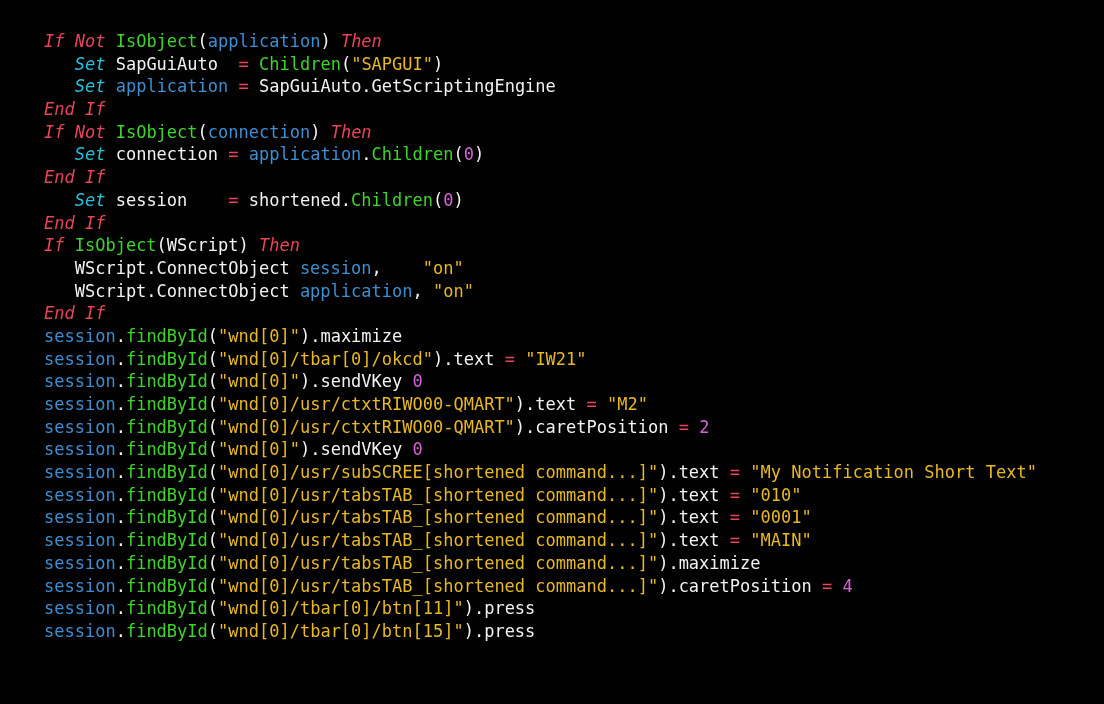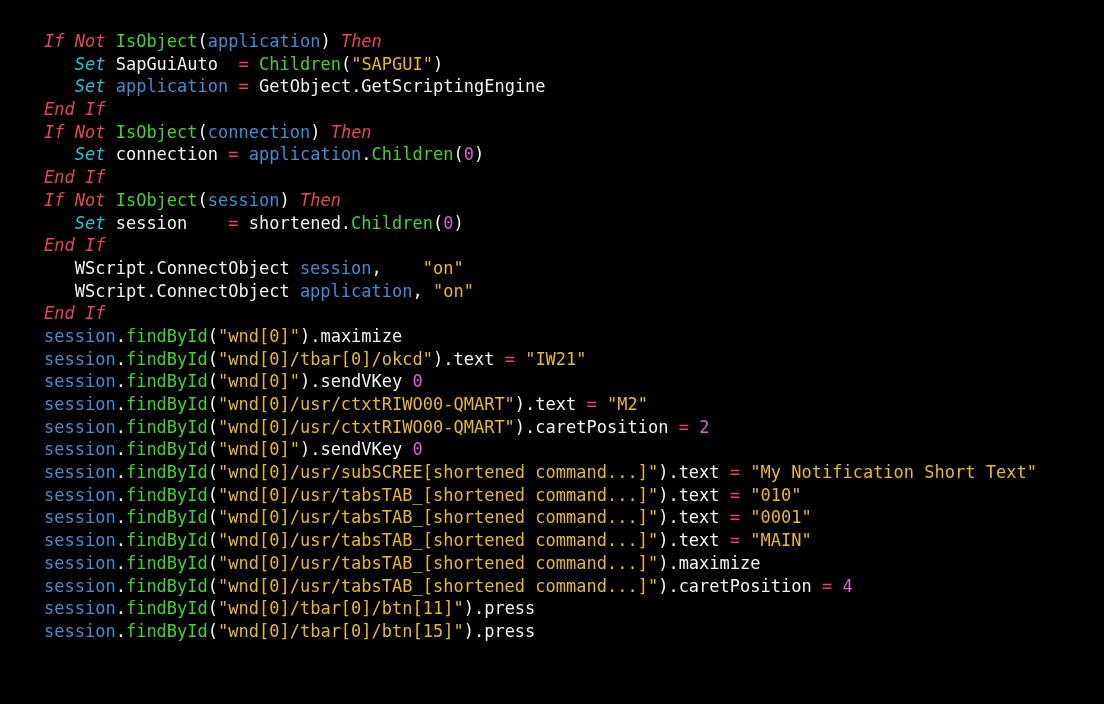--- a/index.html
+++ b/index.html
@@ -38,28 +38,28 @@
   .t-str     { color: #e8b923; }                       
   .t-num     { color: #d664d6; }                       
   .t-op      { color: #e8445a; }                       
 </style>
 </head>
 <body>
 
 <div id="code-editor">
     <div class="code-line"><span class="tok t-kw">If </span><span class="tok t-kw">Not </span><span class="tok t-fn">IsObject</span><span class="tok t-plain">(</span><span class="tok t-var">application</span><span class="tok t-plain">) </span><span class="tok t-kw">Then</span></div>
     <div class="code-line"><span class="tok t-plain">   </span><span class="tok t-set">Set</span><span class="tok t-plain"> SapGuiAuto  </span><span class="tok t-op">=</span><span class="tok t-plain"> </span><span class="tok t-fn">Children</span><span class="tok t-plain">(</span><span class="tok t-str">"SAPGUI"</span><span class="tok t-plain">)</span></div>
-    <div class="code-line"><span class="tok t-plain">   </span><span class="tok t-set">Set</span><span class="tok t-plain"> </span><span class="tok t-var">application</span><span class="tok t-plain"> </span><span class="tok t-op">=</span><span class="tok t-plain"> GetObject.GetScriptingEngine</span></div>
+    <div class="code-line"><span class="tok t-plain">   </span><span class="tok t-set">Set</span><span class="tok t-plain"> </span><span class="tok t-var">application</span><span class="tok t-plain"> </span><span class="tok t-op">=</span><span class="tok t-plain"> SapGuiAuto.GetScriptingEngine</span></div>
     <div class="code-line"><span class="tok t-kw">End If</span></div>
     <div class="code-line"><span class="tok t-kw">If </span><span class="tok t-kw">Not </span><span class="tok t-fn">IsObject</span><span class="tok t-plain">(</span><span class="tok t-var">connection</span><span class="tok t-plain">) </span><span class="tok t-kw">Then</span></div>
     <div class="code-line"><span class="tok t-plain">   </span><span class="tok t-set">Set</span><span class="tok t-plain"> connection </span><span class="tok t-op">=</span><span class="tok t-plain"> </span><span class="tok t-var">application</span><span class="tok t-plain">.</span><span class="tok t-fn">Children</span><span class="tok t-plain">(</span><span class="tok t-num">0</span><span class="tok t-plain">)</span></div>
     <div class="code-line"><span class="tok t-kw">End If</span></div>
-    <div class="code-line"><span class="tok t-kw">If </span><span class="tok t-kw">Not </span><span class="tok t-fn">IsObject</span><span class="tok t-plain">(</span><span class="tok t-var">session</span><span class="tok t-plain">) </span><span class="tok t-kw">Then</span></div>
     <div class="code-line"><span class="tok t-plain">   </span><span class="tok t-set">Set</span><span class="tok t-plain"> session    </span><span class="tok t-op">=</span><span class="tok t-plain"> shortened.</span><span class="tok t-fn">Children</span><span class="tok t-plain">(</span><span class="tok t-num">0</span><span class="tok t-plain">)</span></div>
     <div class="code-line"><span class="tok t-kw">End If</span></div>
+    <div class="code-line"><span class="tok t-kw">If </span><span class="tok t-fn">IsObject</span><span class="tok t-plain">(</span><span class="tok t-plain">WScript</span><span class="tok t-plain">) </span><span class="tok t-kw">Then</span></div>
     <div class="code-line"><span class="tok t-plain">   WScript.ConnectObject </span><span class="tok t-var">session</span><span class="tok t-plain">,    </span><span class="tok t-str">"on"</span></div>
     <div class="code-line"><span class="tok t-plain">   WScript.ConnectObject </span><span class="tok t-var">application</span><span class="tok t-plain">, </span><span class="tok t-str">"on"</span></div>
     <div class="code-line"><span class="tok t-kw">End If</span></div>
     <div class="code-line"><span class="tok t-var">session</span><span class="tok t-plain">.</span><span class="tok t-fn">findById</span><span class="tok t-plain">(</span><span class="tok t-str">"wnd[0]"</span><span class="tok t-plain">).maximize</span></div>
     <div class="code-line"><span class="tok t-var">session</span><span class="tok t-plain">.</span><span class="tok t-fn">findById</span><span class="tok t-plain">(</span><span class="tok t-str">"wnd[0]/tbar[0]/okcd"</span><span class="tok t-plain">).text </span><span class="tok t-op">=</span><span class="tok t-plain"> </span><span class="tok t-str">"IW21"</span></div>
     <div class="code-line"><span class="tok t-var">session</span><span class="tok t-plain">.</span><span class="tok t-fn">findById</span><span class="tok t-plain">(</span><span class="tok t-str">"wnd[0]"</span><span class="tok t-plain">).sendVKey </span><span class="tok t-num">0</span></div>
     <div class="code-line"><span class="tok t-var">session</span><span class="tok t-plain">.</span><span class="tok t-fn">findById</span><span class="tok t-plain">(</span><span class="tok t-str">"wnd[0]/usr/ctxtRIWO00-QMART"</span><span class="tok t-plain">).text </span><span class="tok t-op">=</span><span class="tok t-plain"> </span><span class="tok t-str">"M2"</span></div>
     <div class="code-line"><span class="tok t-var">session</span><span class="tok t-plain">.</span><span class="tok t-fn">findById</span><span class="tok t-plain">(</span><span class="tok t-str">"wnd[0]/usr/ctxtRIWO00-QMART"</span><span class="tok t-plain">).caretPosition </span><span class="tok t-op">=</span><span class="tok t-plain"> </span><span class="tok t-num">2</span></div>
     <div class="code-line"><span class="tok t-var">session</span><span class="tok t-plain">.</span><span class="tok t-fn">findById</span><span class="tok t-plain">(</span><span class="tok t-str">"wnd[0]"</span><span class="tok t-plain">).sendVKey </span><span class="tok t-num">0</span></div>
     <div class="code-line"><span class="tok t-var">session</span><span class="tok t-plain">.</span><span class="tok t-fn">findById</span><span class="tok t-plain">(</span><span class="tok t-str">"wnd[0]/usr/subSCREE[shortened command...]"</span><span class="tok t-plain">).text </span><span class="tok t-op">=</span><span class="tok t-plain"> </span><span class="tok t-str">"My Notification Short Text"</span></div>

